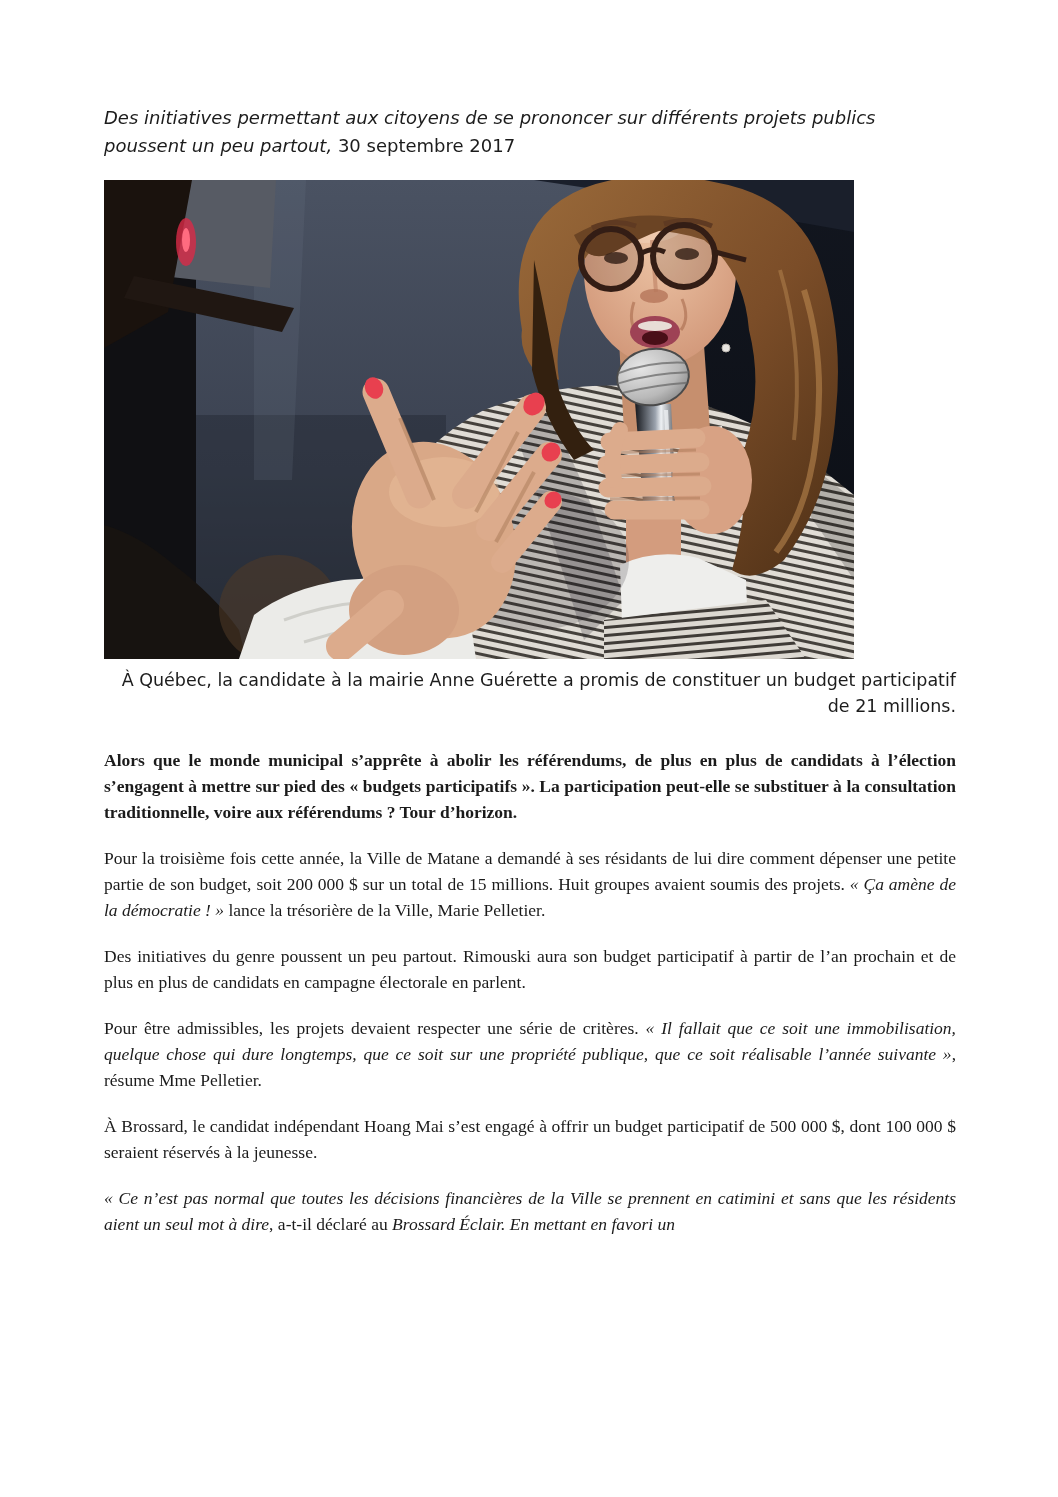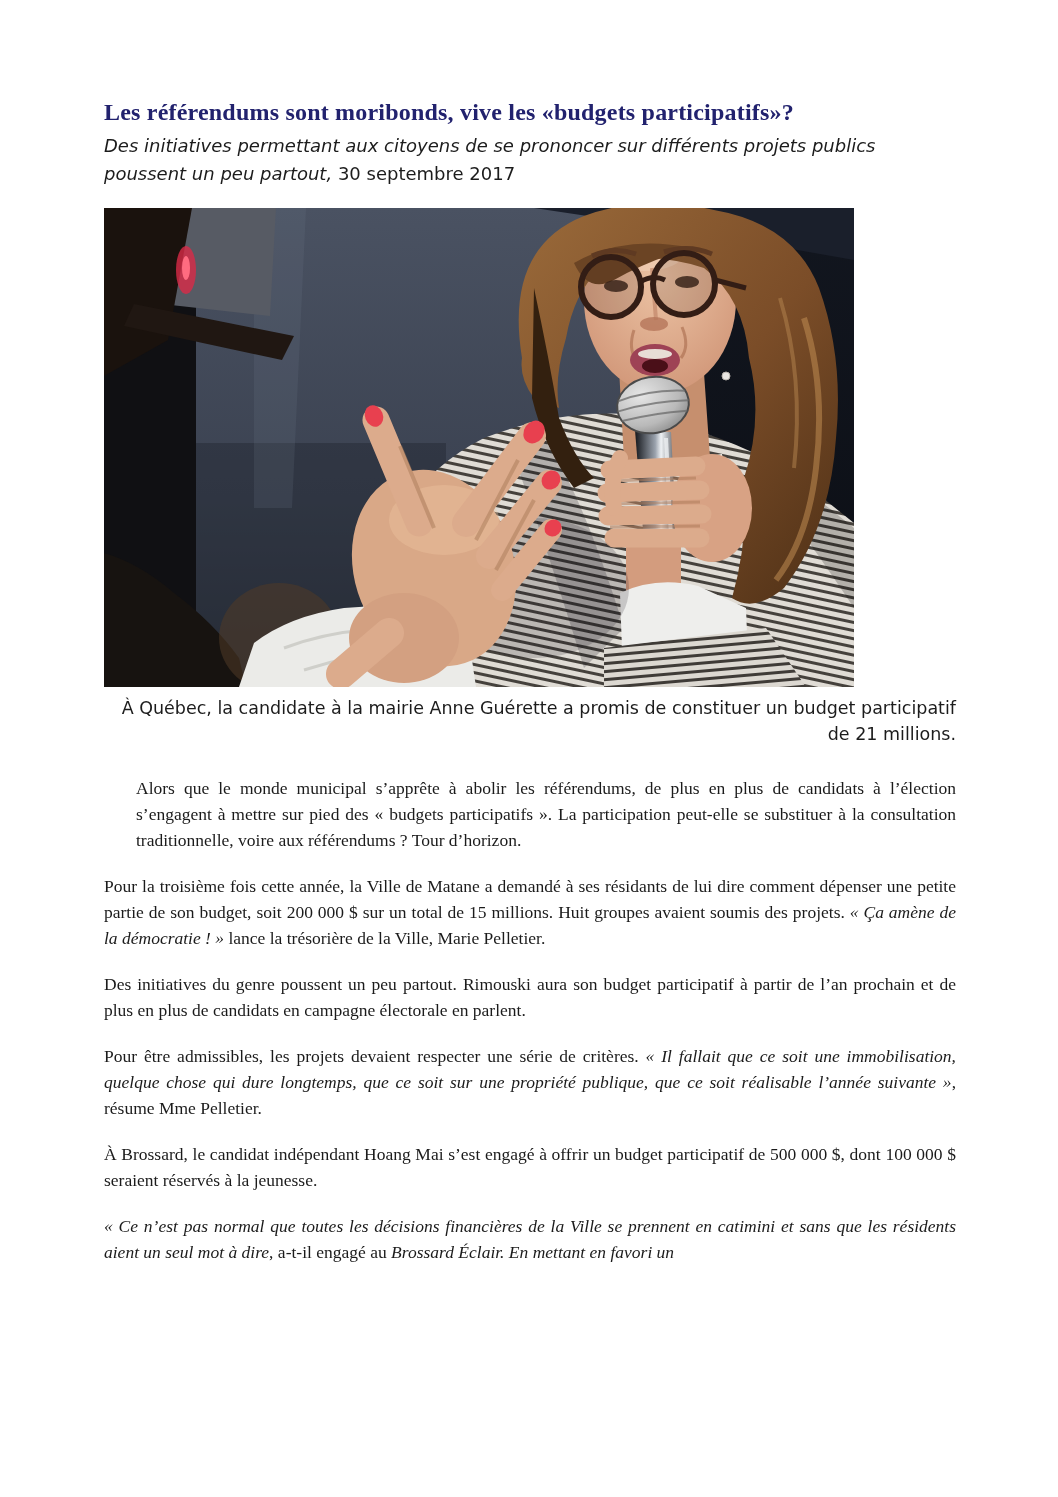--- a/index.html
+++ b/index.html
@@ -26,29 +26,28 @@
     margin-top:8px; width:852px;
     font-family:"DejaVu Sans", sans-serif;
     font-size:17.5px; line-height:26px; color:#1c1c1c;text-align:right;
   }
   .body-text {
     margin-top:28px;
     font-family:"Liberation Serif", serif;
     font-size:17.5px; line-height:26px; color:#1b1b1b;
   }
   .body-text p { margin:0 0 20px 0; text-align:justify; }
-  .body-text p.lede { font-weight:normal;margin-left:32px; }
+  .body-text p.lede { font-weight:bold; }
 </style>
 </head>
 <body>
 
 <div class="page">
   <main class="article">
 
-    <h1 class="headline" style="color: rgb(34, 34, 110);">Les référendums sont moribonds, vive les «budgets participatifs»?</h1>
 
     <p class="subtitle"><span class="it">Des initiatives permettant aux citoyens de se prononcer sur différents projets publics poussent un peu partout,</span><span> 30 septembre 2017</span></p>
 
     <figure class="photo-figure">
       <div class="photo-frame">
         <svg width="750" height="479" viewBox="0 0 750 479" xmlns="http://www.w3.org/2000/svg">
           <defs>
             <linearGradient id="wallG" x1="0" y1="0" x2="0" y2="1">
               <stop offset="0" stop-color="#4a5262"></stop>
               <stop offset="0.6" stop-color="#3b4251"></stop>
@@ -212,17 +211,17 @@
       </div>
       <figcaption class="caption">À Québec, la candidate à la mairie Anne Guérette a promis de constituer un budget participatif de 21 millions.</figcaption>
     </figure>
 
     <div class="body-text">
         <p class="lede"><span>Alors que le monde municipal s’apprête à abolir les référendums, de plus en plus de candidats à l’élection s’engagent à mettre sur pied des «&nbsp;budgets participatifs&nbsp;». La participation peut-elle se substituer à la consultation traditionnelle, voire aux référendums&nbsp;? Tour d’horizon.</span></p>
         <p><span>Pour la troisième fois cette année, la Ville de Matane a demandé à ses résidants de lui dire comment dépenser une petite partie de son budget, soit 200&nbsp;000&nbsp;$ sur un total de 15 millions. Huit groupes avaient soumis des projets. </span><span class="it">«&nbsp;Ça amène de la démocratie&nbsp;!&nbsp;»</span><span> lance la trésorière de la Ville, Marie Pelletier.</span></p>
         <p><span>Des initiatives du genre poussent un peu partout. Rimouski aura son budget participatif à partir de l’an prochain et de plus en plus de candidats en campagne électorale en parlent.</span></p>
         <p><span>Pour être admissibles, les projets devaient respecter une série de critères. </span><span class="it">«&nbsp;Il fallait que ce soit une immobilisation, quelque chose qui dure longtemps, que ce soit sur une propriété publique, que ce soit réalisable l’année suivante&nbsp;»</span><span>, résume Mme Pelletier.</span></p>
         <p><span>À Brossard, le candidat indépendant Hoang Mai s’est engagé à offrir un budget participatif de 500&nbsp;000&nbsp;$, dont 100&nbsp;000&nbsp;$ seraient réservés à la jeunesse.</span></p>
-        <p><span class="it">«&nbsp;Ce n’est pas normal que toutes les décisions financières de la Ville se prennent en catimini et sans que les résidents aient un seul mot à dire</span><span>, a-t-il engagé au </span><span class="it">Brossard Éclair. En mettant en favori un</span></p>
+        <p><span class="it">«&nbsp;Ce n’est pas normal que toutes les décisions financières de la Ville se prennent en catimini et sans que les résidents aient un seul mot à dire</span><span>, a-t-il déclaré au </span><span class="it">Brossard Éclair. En mettant en favori un</span></p>
       </div>
 
   </main>
 </div>
 
 </body></html>

